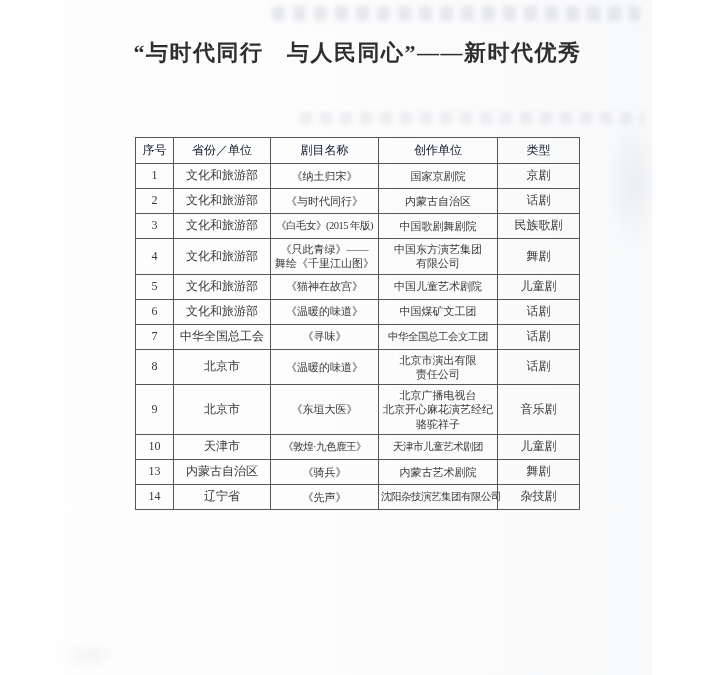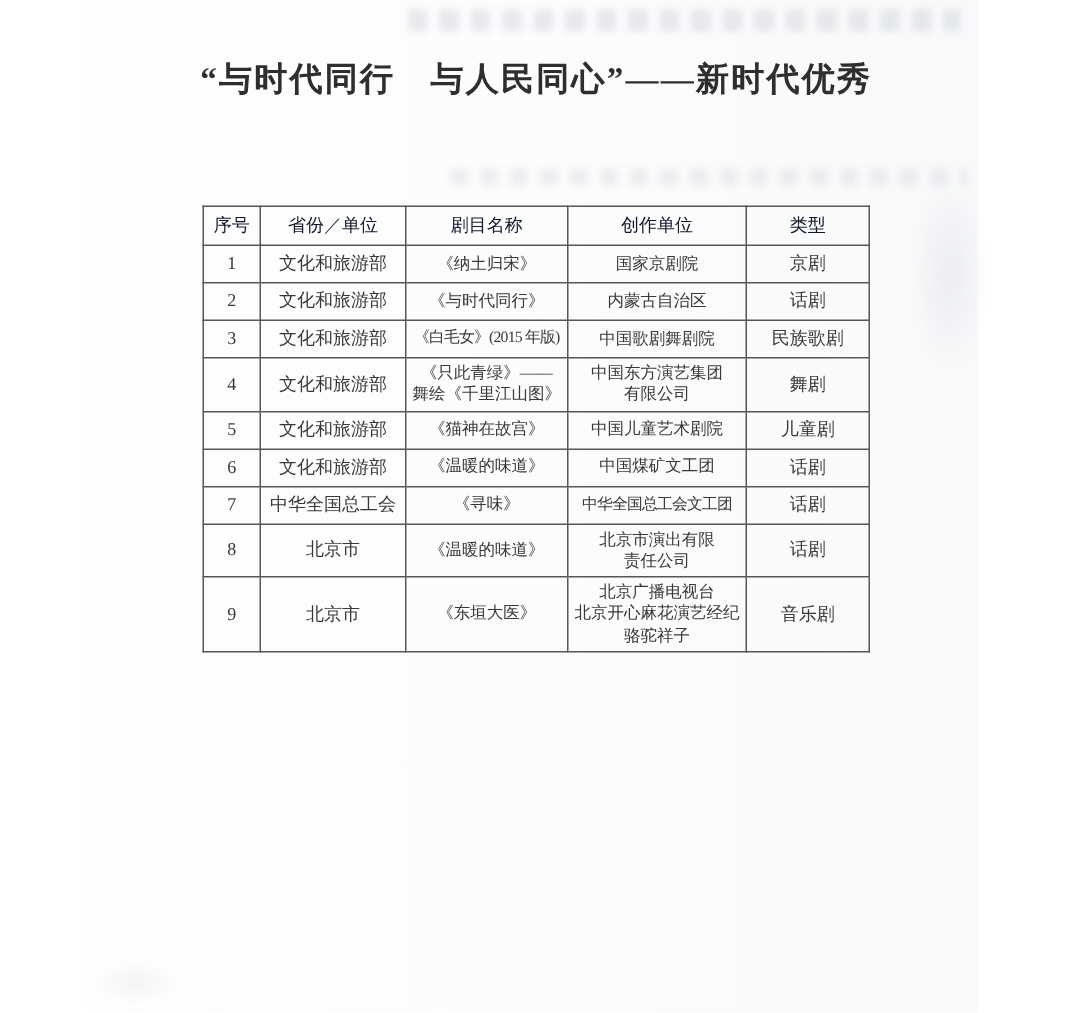--- a/index.html
+++ b/index.html
@@ -175,14 +175,35 @@
       </tr>
       <tr>
         <td>9</td>
         <td>北京市</td>
         <td>《东垣大医》</td>
         <td>北京广播电视台
 北京开心麻花演艺经纪
 骆驼祥子</td>
         <td>音乐剧</td>
       </tr>
+      <tr>
+        <td>10</td>
+        <td>天津市</td>
+        <td class="tight">《敦煌·九色鹿王》</td>
+        <td class="tight">天津市儿童艺术剧团</td>
+        <td>儿童剧</td>
+      </tr>
+      <tr>
+        <td>13</td>
+        <td>内蒙古自治区</td>
+        <td>《骑兵》</td>
+        <td>内蒙古艺术剧院</td>
+        <td>舞剧</td>
+      </tr>
+      <tr>
+        <td>14</td>
+        <td>辽宁省</td>
+        <td>《先声》</td>
+        <td class="tight">沈阳杂技演艺集团有限公司</td>
+        <td>杂技剧</td>
+      </tr>
     </tbody>
 </table>
 
 </body></html>

